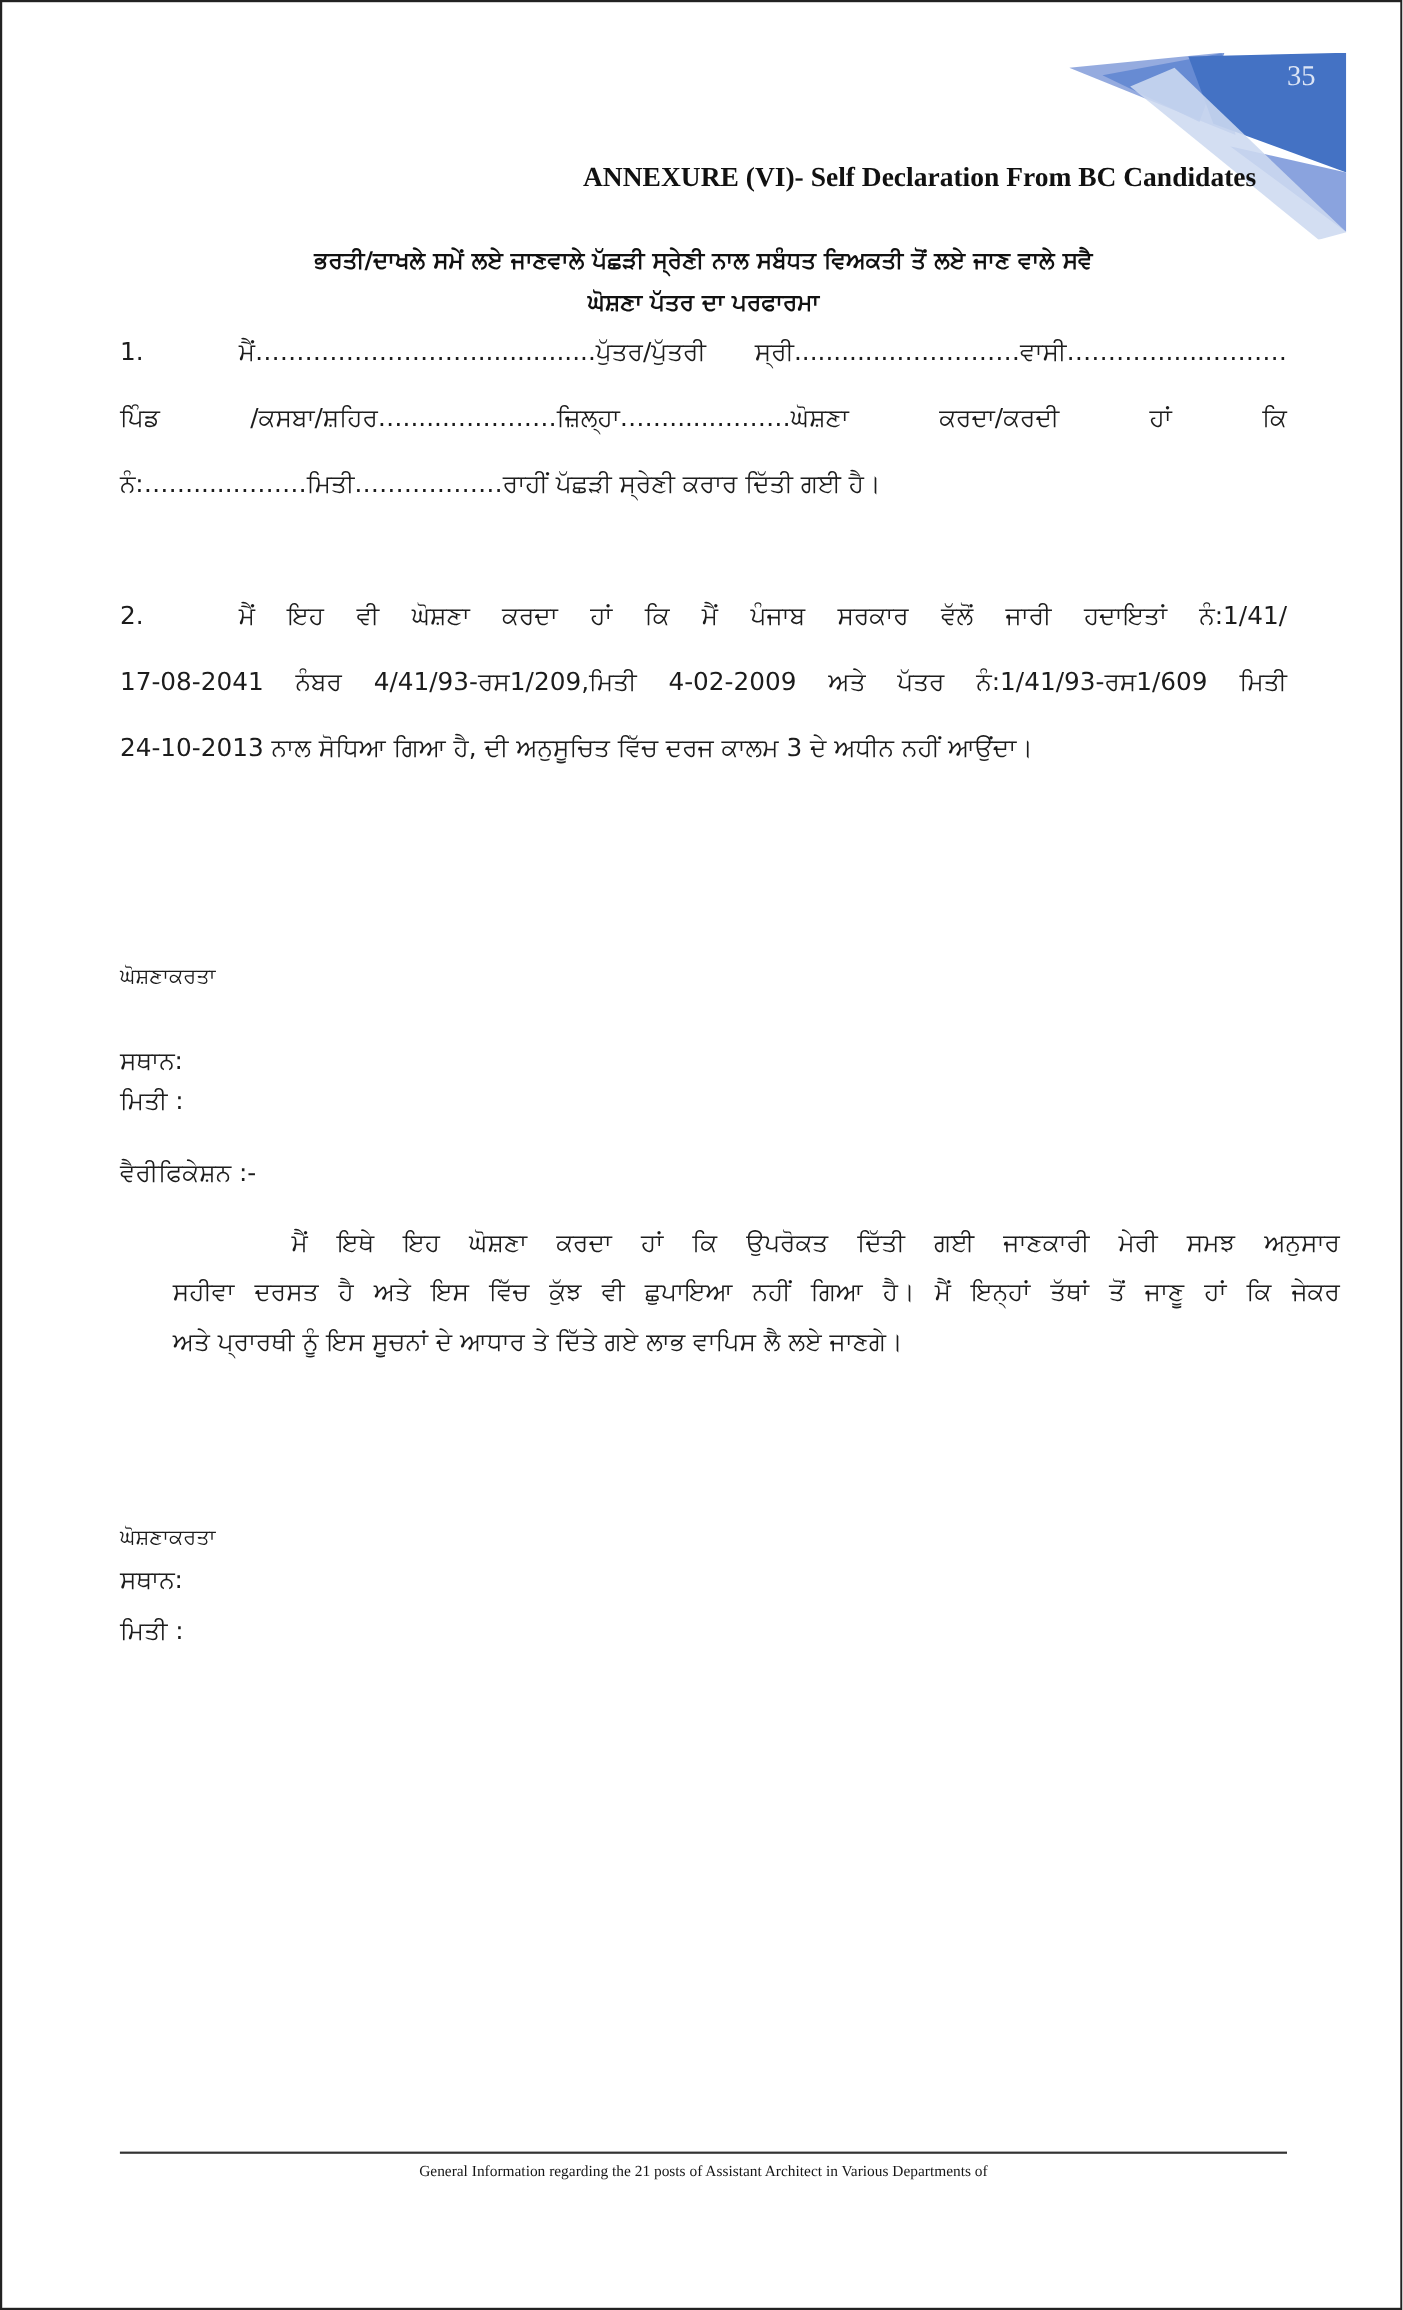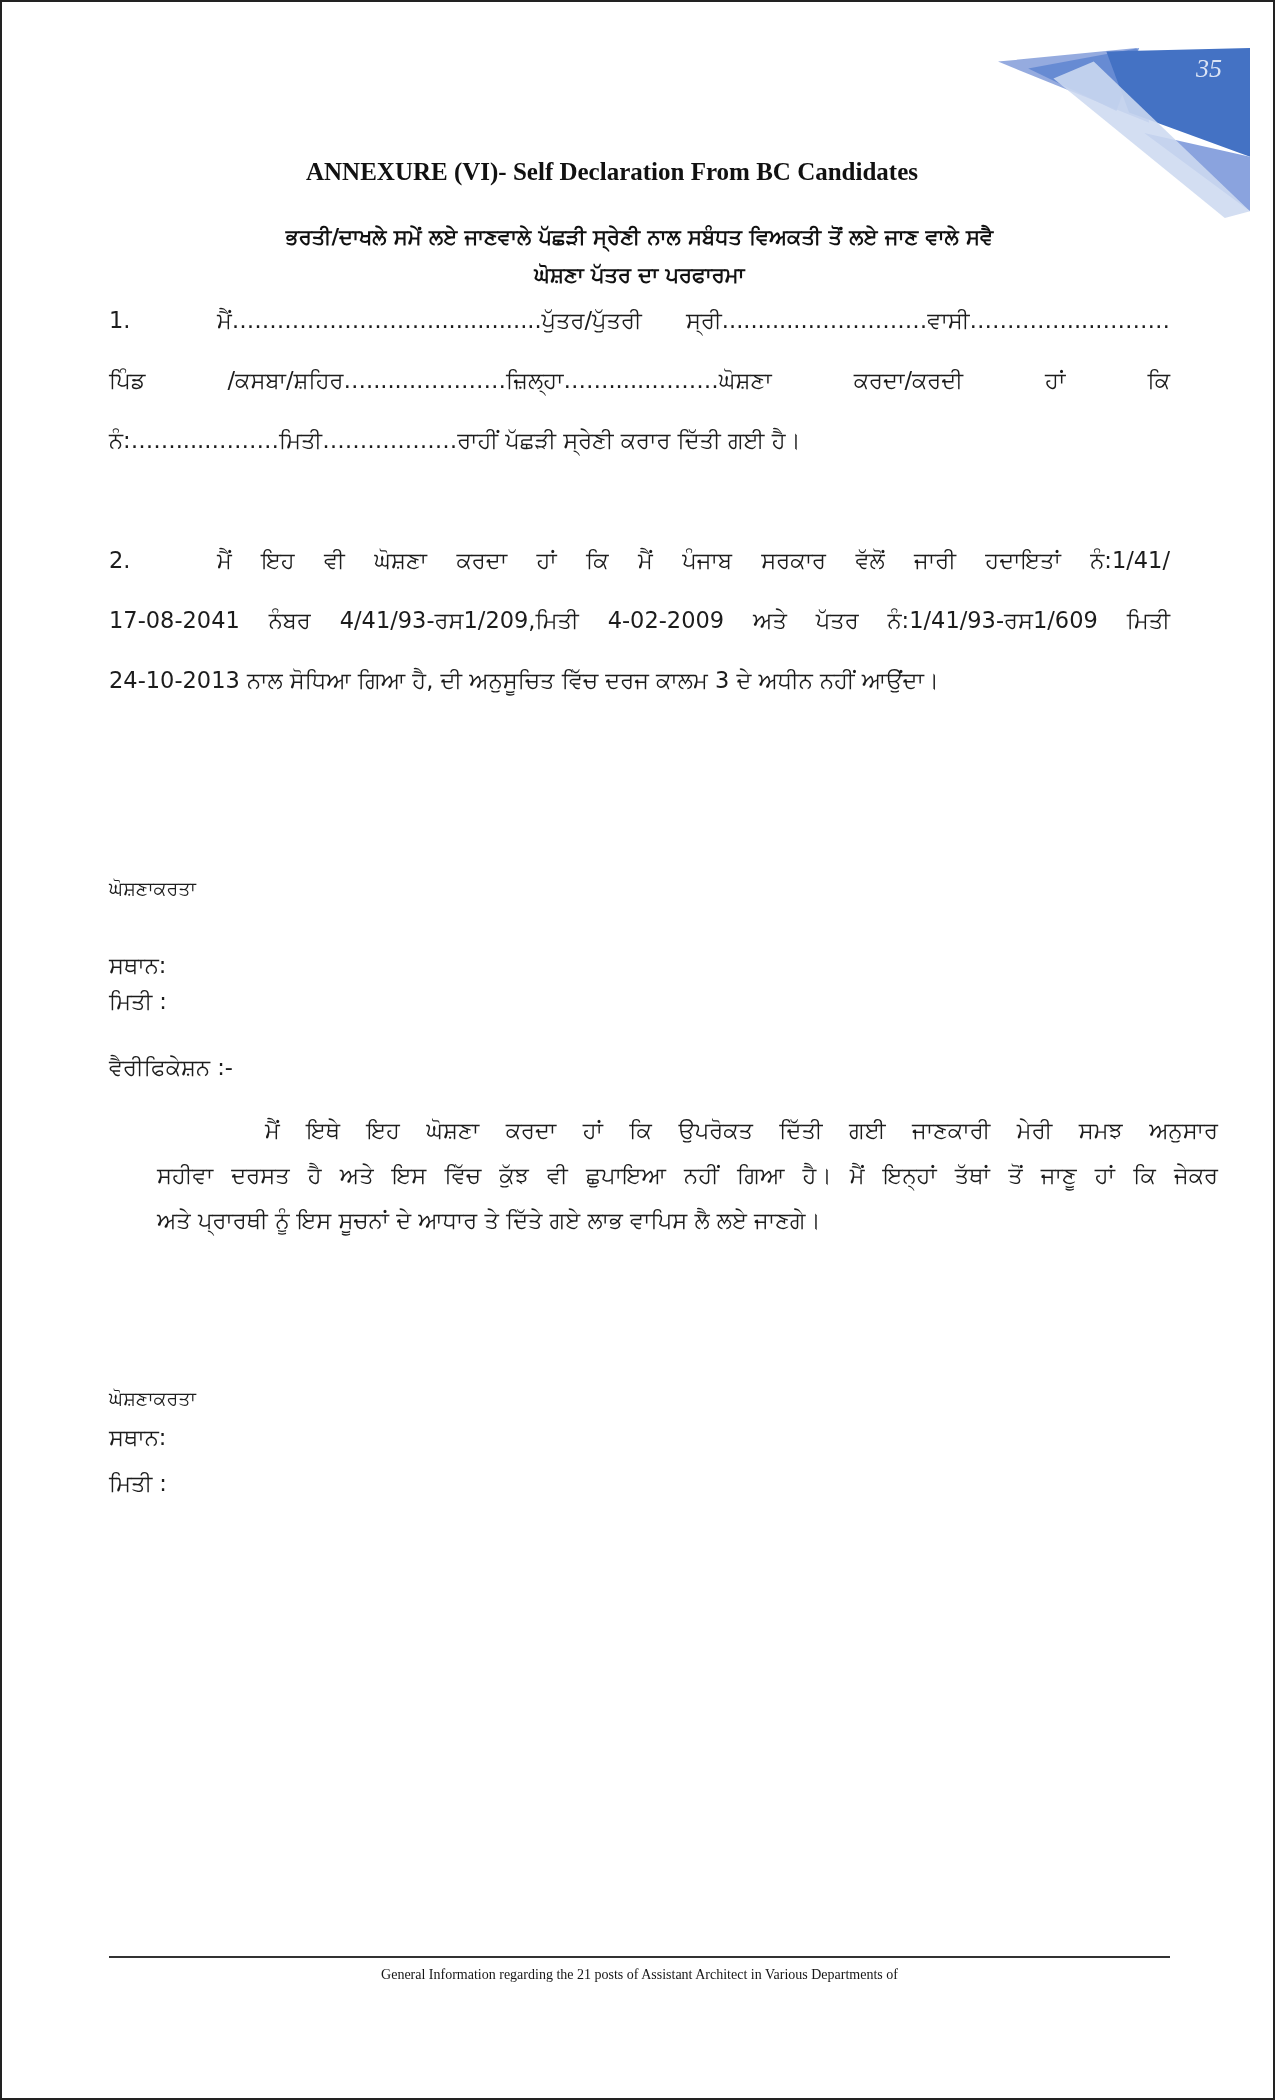--- a/index.html
+++ b/index.html
@@ -7,36 +7,36 @@
     position:relative;
     width:1275px;height:2100px;
     background:#ffffff;
     border:2px solid #222222;
     box-sizing:border-box;
     overflow:hidden;
     font-family:"DejaVu Sans", sans-serif;
     color:#1c1c1c;
   }
   
-  .corner{position:absolute;top:46px;left:996px;width:252px;height:170px;font-style:italic;}
+  .corner{position:absolute;top:46px;left:970px;width:252px;height:170px;}
   .corner .tri{position:absolute;inset:0;}
   .tri-band-outer{background:#8fa6dd;clip-path:polygon(0% 8%,55% 0%,60% 44%);opacity:.95;}
   .tri-band-inner{background:#5f85d1;clip-path:polygon(12% 12%,56% 0%,47% 37%);opacity:.85;}
   .tri-dark{background:#4472c4;clip-path:polygon(43% 2%,100% 0%,100% 64%,52% 38%);}
   .tri-low{background:#7d99da;clip-path:polygon(58% 50%,100% 64%,100% 96%);opacity:.9;}
   .tri-pale{background:#cdd9f0;clip-path:polygon(22% 18%,38% 8%,100% 96%,90% 100%);opacity:.88;}
   .corner .pagenum{
     position:absolute;top:6px;right:28px;z-index:5;
     font-family:"Liberation Serif", serif;font-size:26px;color:#dbe4f5;
   }
   
   .title{
     position:absolute;top:146px;left:80px;width:1060px;
-    text-align:center;font-family:"Liberation Serif", serif;
-    font-weight:bold;font-size:25px;color:#111;margin-top:10px;
+    text-align:right;font-family:"Liberation Serif", serif;
+    font-weight:bold;font-size:25px;color:#111;
   }
   .subtitle{
     position:absolute;top:216px;left:107px;width:1061px;
     text-align:center;font-weight:bold;font-size:21px;line-height:38px;color:#111;
   }
   
   .clause{position:absolute;left:107px;width:1061px;font-size:22.5px;}
   .clause .line{line-height:60px;white-space:nowrap;}
   .clause .line.jl{white-space:normal;text-align:justify;text-align-last:justify;}
   .clause-num{display:inline-block;width:108px;}

